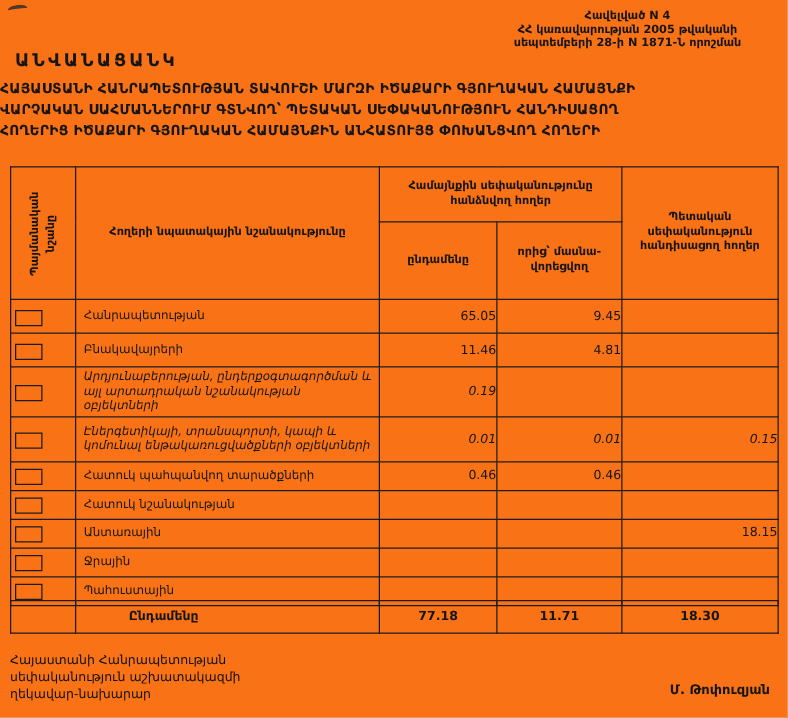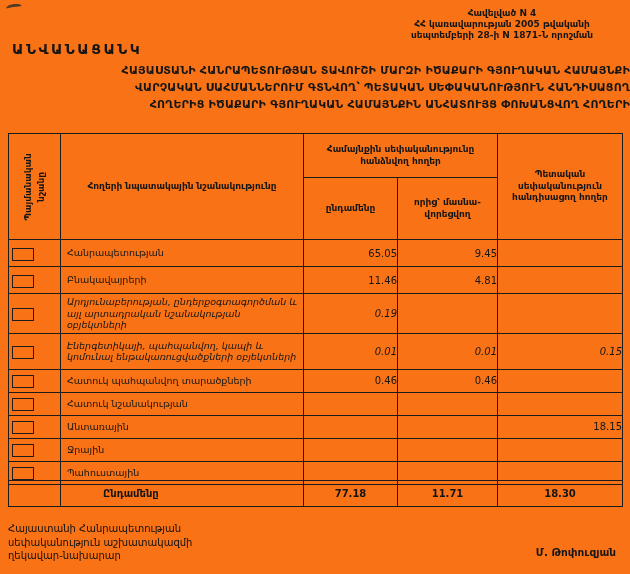--- a/index.html
+++ b/index.html
@@ -18,21 +18,21 @@
   .annex {
     position:absolute; top:8px; right:8px; width:240px;
     font-size:9px; font-weight:bold; line-height:11px; text-align:center;
   }
   .title {
     position:absolute; top:41px; left:12px; width:100%;
     font-size:14px; font-weight:bold; letter-spacing:2.5px;
   }
   .subtitle {
     position:absolute; top:62px; left:0; width:100%;
-    text-align:right; font-size:11px; font-weight:bold; line-height:17px;
+    text-align:left; font-size:11px; font-weight:bold; line-height:17px;
     letter-spacing:.2px;
   }
   table { border-collapse:collapse; table-layout:fixed; background:transparent; }
   .main-table { position:absolute; left:8px; top:133px; width:614px; }
   .footer-table { position:absolute; left:8px; top:480px; width:614px; }
   th, td { border:1px solid #1c1c1c; vertical-align:middle; }
   .hdr { font-weight:bold; font-size:9px; text-align:center; padding:2px 4px; line-height:11.5px; }
   .tr-h1 { height:44px; } .tr-h2 { height:62px; }
   tbody tr { height:23px; }
   tr.r27 { height:27px; } tr.tall { height:36px;font-style:italic; }
@@ -127,21 +127,21 @@
       </tr>
       <tr class="tall">
         <td class="sym-cell"><span class="cbx"></span></td>
         <td class="lbl">Արդյունաբերության, ընդերքօգտագործման և այլ արտադրական նշանակության օբյեկտների</td>
         <td class="num">0.19</td>
         <td class="num"></td>
         <td class="num"></td>
       </tr>
       <tr class="tall">
         <td class="sym-cell"><span class="cbx"></span></td>
-        <td class="lbl">Էներգետիկայի, պահպանվող, կապի և կոմունալ ենթակառուցվածքների օբյեկտների</td>
+        <td class="lbl">Էներգետիկայի, տրանսպորտի, կապի և կոմունալ ենթակառուցվածքների օբյեկտների</td>
         <td class="num">0.01</td>
         <td class="num">0.01</td>
         <td class="num">0.15</td>
       </tr>
       <tr>
         <td class="sym-cell"><span class="cbx"></span></td>
         <td class="lbl">Հատուկ պահպանվող տարածքների</td>
         <td class="num">0.46</td>
         <td class="num">0.46</td>
         <td class="num"></td>

